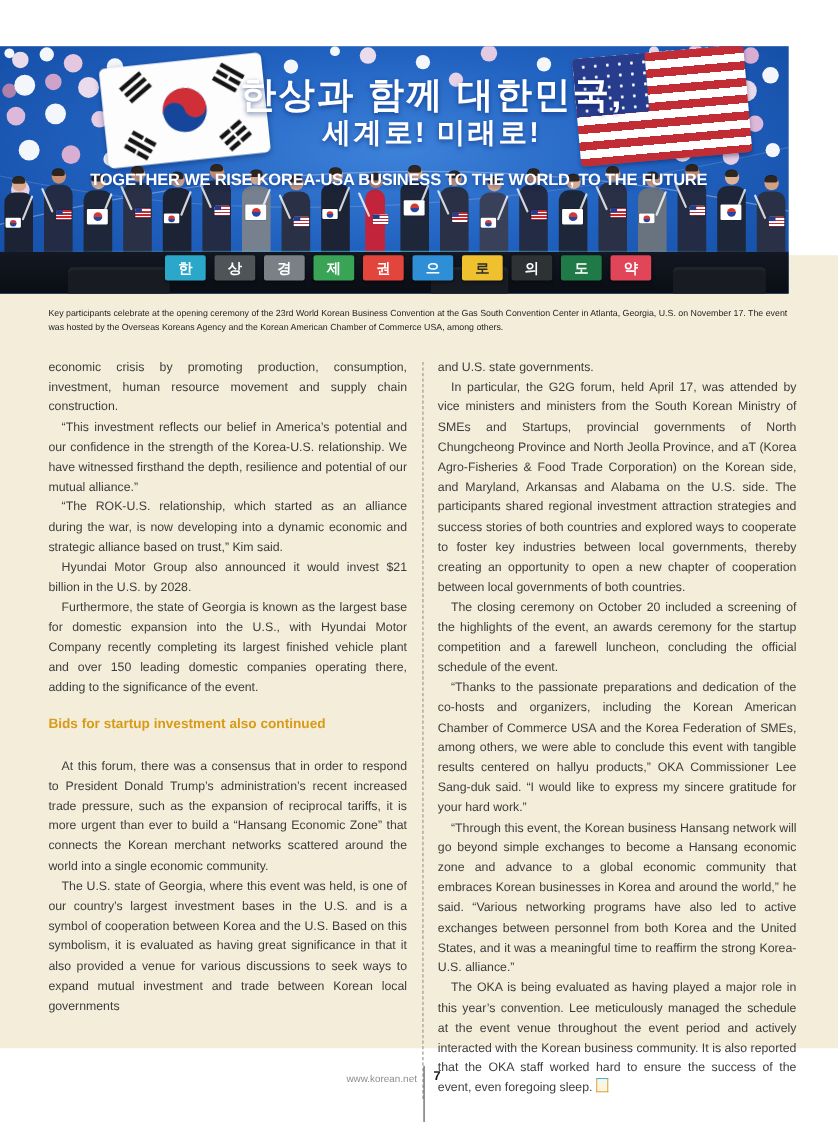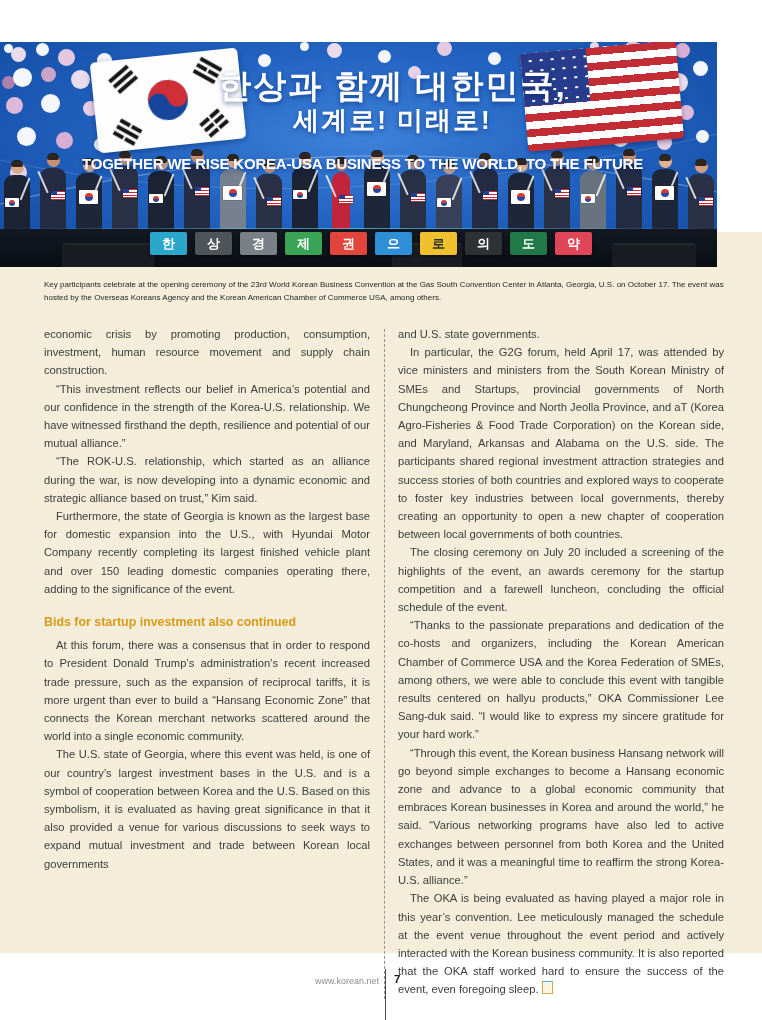--- a/index.html
+++ b/index.html
@@ -75,21 +75,21 @@
 
   
   .caption{position:absolute;left:44px;top:271px;width:680px;z-index:3;font-size:8px;line-height:12.8px;color:#1e1e1e;}
 
   
   .columns{position:absolute;left:44px;top:325px;width:680px;display:flex;z-index:3;}
   .col{width:326px;font-size:11.2px;line-height:18.2px;text-align:justify;color:#3c3c3c;}
   .divider{border-left:1px dashed #9a9284;margin:4px 13px 0 14px;}
   .col p{margin:0;text-indent:12px;}
   .col p.cont{text-indent:0;}
-  .subhead{margin:15px 0 5px;font-size:12.4px;font-weight:bold;color:var(--gold);}
+  .subhead{margin:15px 0 20px;font-size:12.4px;font-weight:bold;color:var(--gold);}
   .endmark{display:inline-block;width:9px;height:11px;margin-left:3px;vertical-align:-1px;
     background:linear-gradient(180deg,#eef6f7 30%,#fdf4dd 30%);
     border:1px solid #e2a33b;border-top-color:#4db3c4;box-shadow:inset 0 0 0 .5px #fff;}
 
   
   .footer-site{position:absolute;top:976px;right:383px;font-size:9px;color:#8e8e8e;z-index:3;}
   .footer-line{position:absolute;left:385px;top:969px;width:1px;height:51px;background:#4a4a4a;z-index:3;}
   .footer-page{position:absolute;left:394px;top:973px;font-size:11.5px;font-weight:bold;color:#1a1a1a;z-index:3;}
 </style>
 </head>
@@ -284,37 +284,38 @@
       <div class="tblock" style="background: rgb(57, 163, 86);">제</div>
       <div class="tblock" style="background: rgb(226, 69, 60);">권</div>
       <div class="tblock" style="background: rgb(47, 143, 214);">으</div>
       <div class="tblock dark-text" style="background: rgb(240, 193, 46);">로</div>
       <div class="tblock" style="background: rgb(47, 50, 53);">의</div>
       <div class="tblock" style="background: rgb(31, 122, 72);">도</div>
       <div class="tblock" style="background: rgb(224, 69, 88);">약</div>
     </div>
 </div>
 
-<p class="caption">Key participants celebrate at the opening ceremony of the 23rd World Korean Business Convention at the Gas South Convention Center in Atlanta, Georgia, U.S. on October 17. The event was hosted by the Overseas Koreans Agency and the Korean American Chamber of Commerce USA, among others.</p>
+<p class="caption">Key participants celebrate at the opening ceremony of the 23rd World Korean Business Convention at the Gas South Convention Center in Atlanta, Georgia, U.S. on November 17. The event was hosted by the Overseas Koreans Agency and the Korean American Chamber of Commerce USA, among others.</p>
 
 <div class="columns">
   <div class="col">
     <p class="cont">economic crisis by promoting production, consumption, investment, human resource movement and supply chain construction.</p>
     <p>“This investment reflects our belief in America’s potential and our confidence in the strength of the Korea-U.S. relationship. We have witnessed firsthand the depth, resilience and potential of our mutual alliance.”</p>
     <p>“The ROK-U.S. relationship, which started as an alliance during the war, is now developing into a dynamic economic and strategic alliance based on trust,” Kim said.</p>
+    <p>Hyundai Motor Group also announced it would invest $21 billion in the U.S. by 2028.</p>
     <p>Furthermore, the state of Georgia is known as the largest base for domestic expansion into the U.S., with Hyundai Motor Company recently completing its largest finished vehicle plant and over 150 leading domestic companies operating there, adding to the significance of the event.</p>
     <h3 class="subhead">Bids for startup investment also continued</h3>
     <p>At this forum, there was a consensus that in order to respond to President Donald Trump’s administration’s recent increased trade pressure, such as the expansion of reciprocal tariffs, it is more urgent than ever to build a “Hansang Economic Zone” that connects the Korean merchant networks scattered around the world into a single economic community.</p>
     <p>The U.S. state of Georgia, where this event was held, is one of our country’s largest investment bases in the U.S. and is a symbol of cooperation between Korea and the U.S. Based on this symbolism, it is evaluated as having great significance in that it also provided a venue for various discussions to seek ways to expand mutual investment and trade between Korean local governments</p>
   </div>
   <div class="divider"></div>
   <div class="col">
     <p class="cont">and U.S. state governments.</p>
     <p>In particular, the G2G forum, held April 17, was attended by vice ministers and ministers from the South Korean Ministry of SMEs and Startups, provincial governments of North Chungcheong Province and North Jeolla Province, and aT (Korea Agro-Fisheries &amp; Food Trade Corporation) on the Korean side, and Maryland, Arkansas and Alabama on the U.S. side. The participants shared regional investment attraction strategies and success stories of both countries and explored ways to cooperate to foster key industries between local governments, thereby creating an opportunity to open a new chapter of cooperation between local governments of both countries.</p>
-    <p>The closing ceremony on July 20 included a screening of the highlights of the event, an awards ceremony for the startup competition and a farewell luncheon, concluding the official schedule of the event.</p>
+    <p>The closing ceremony on October 20 included a screening of the highlights of the event, an awards ceremony for the startup competition and a farewell luncheon, concluding the official schedule of the event.</p>
     <p>“Thanks to the passionate preparations and dedication of the co-hosts and organizers, including the Korean American Chamber of Commerce USA and the Korea Federation of SMEs, among others, we were able to conclude this event with tangible results centered on hallyu products,” OKA Commissioner Lee Sang-duk said. “I would like to express my sincere gratitude for your hard work.”</p>
     <p>“Through this event, the Korean business Hansang network will go beyond simple exchanges to become a Hansang economic zone and advance to a global economic community that embraces Korean businesses in Korea and around the world,” he said. “Various networking programs have also led to active exchanges between personnel from both Korea and the United States, and it was a meaningful time to reaffirm the strong Korea-U.S. alliance.”</p>
     <p><span>The OKA is being evaluated as having played a major role in this year’s convention. Lee meticulously managed the schedule at the event venue throughout the event period and actively interacted with the Korean business community. It is also reported that the OKA staff worked hard to ensure the success of the event, even foregoing sleep.</span><span class="endmark"></span></p>
   </div>
 </div>
 
 <span class="footer-site">www.korean.net</span>
 <div class="footer-line"></div>
 <span class="footer-page">7</span>
 

